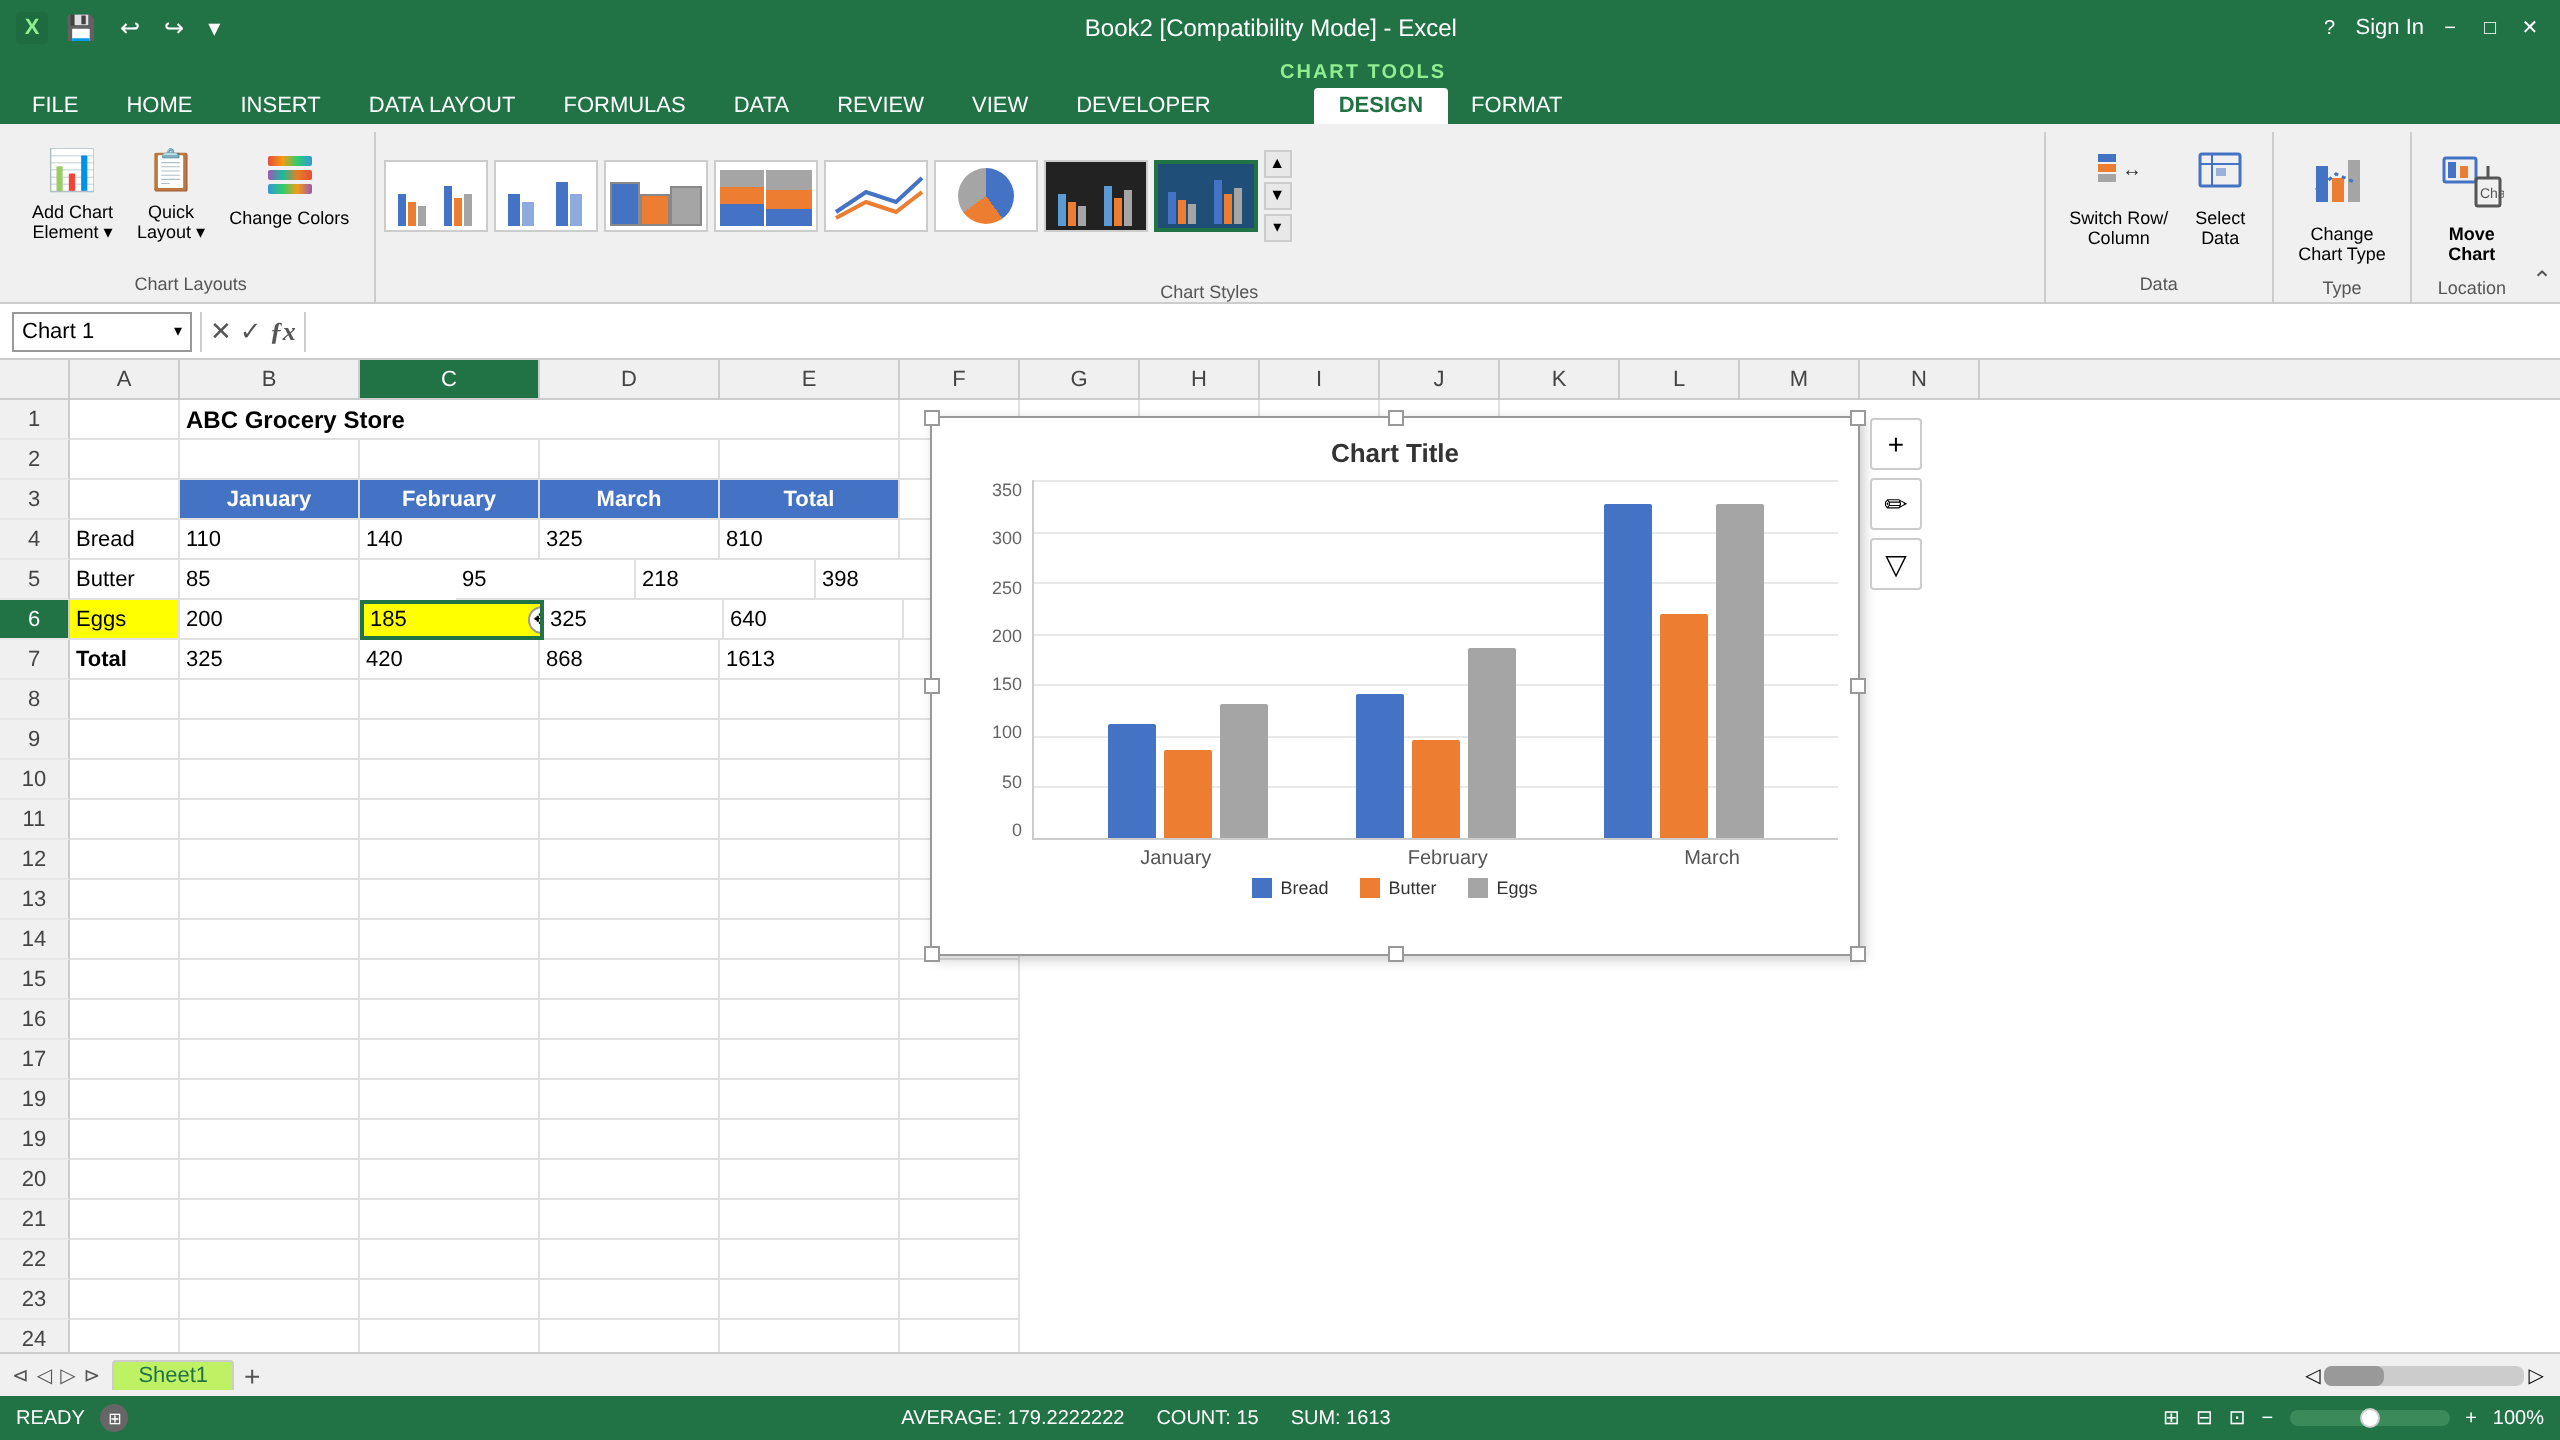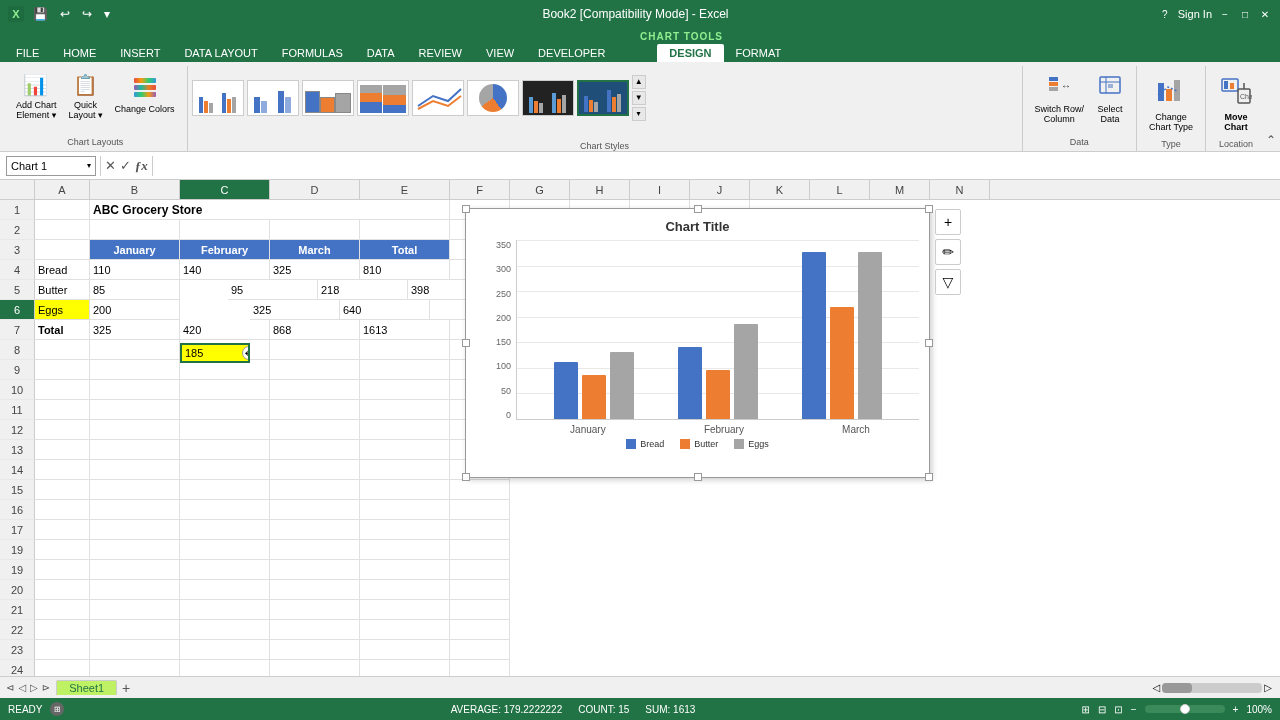--- a/index.html
+++ b/index.html
@@ -657,21 +657,21 @@
       <div class="cell" style="width:90px;">85</div>
       <div class="cell" style="width:90px;margin-left:48px;">95</div>
       <div class="cell" style="width:90px;">218</div>
       <div class="cell" style="width:90px;">398</div>
       <div class="cell" style="width:60px;"></div>
     </div>
 
     <div class="grid-row">
       <div class="cell selected-yellow" style="width:55px;background:#ffff00;">Eggs</div>
       <div class="cell" style="width:90px;">200</div>
-      <div class="cell active-cell" style="width:70px;background:#ffff00;border:2px solid #217346;position:relative;margin-top:43px;">
+      <div class="cell active-cell" style="width:92px;background:#ffff00;border:2px solid #217346;position:relative;">
         185
         <div style="position:absolute;right:-8px;top:50%;transform:translateY(-50%);width:14px;height:14px;background:#fff;border:1px solid #999;border-radius:50%;display:flex;align-items:center;justify-content:center;font-size:10px;cursor:move;z-index:10;">✥</div>
       </div>
       <div class="cell" style="width:90px;">325</div>
       <div class="cell" style="width:90px;">640</div>
       <div class="cell" style="width:60px;"></div>
     </div>
 
     <div class="grid-row">
       <div class="cell" style="width:55px;font-weight:600;">Total</div>

